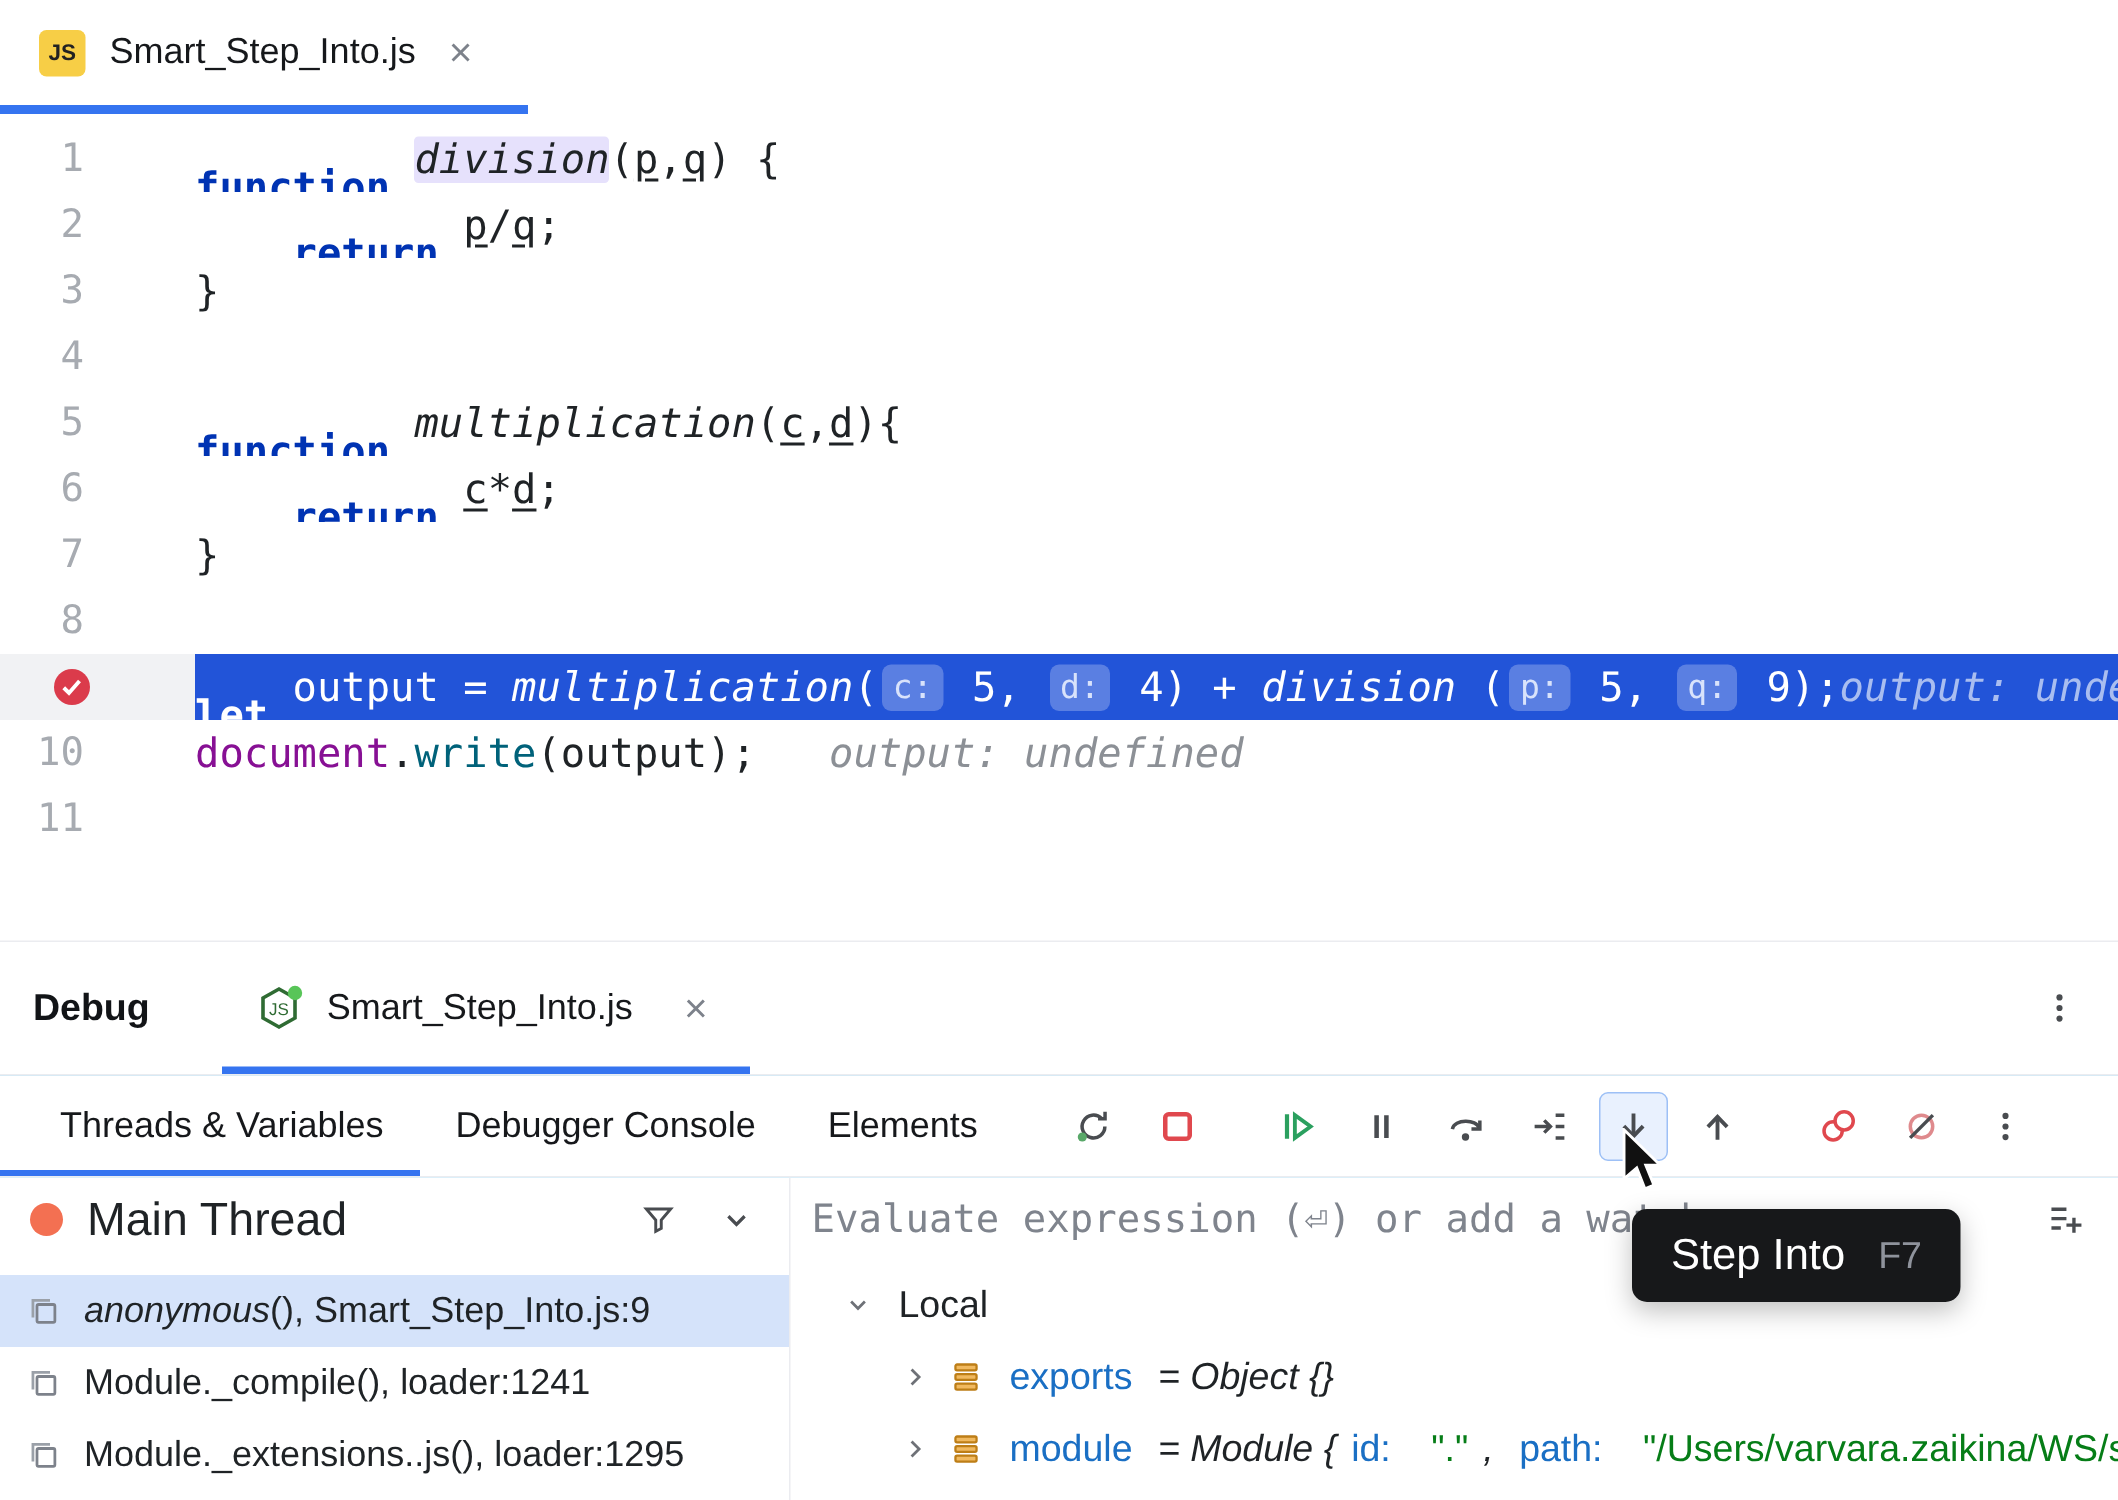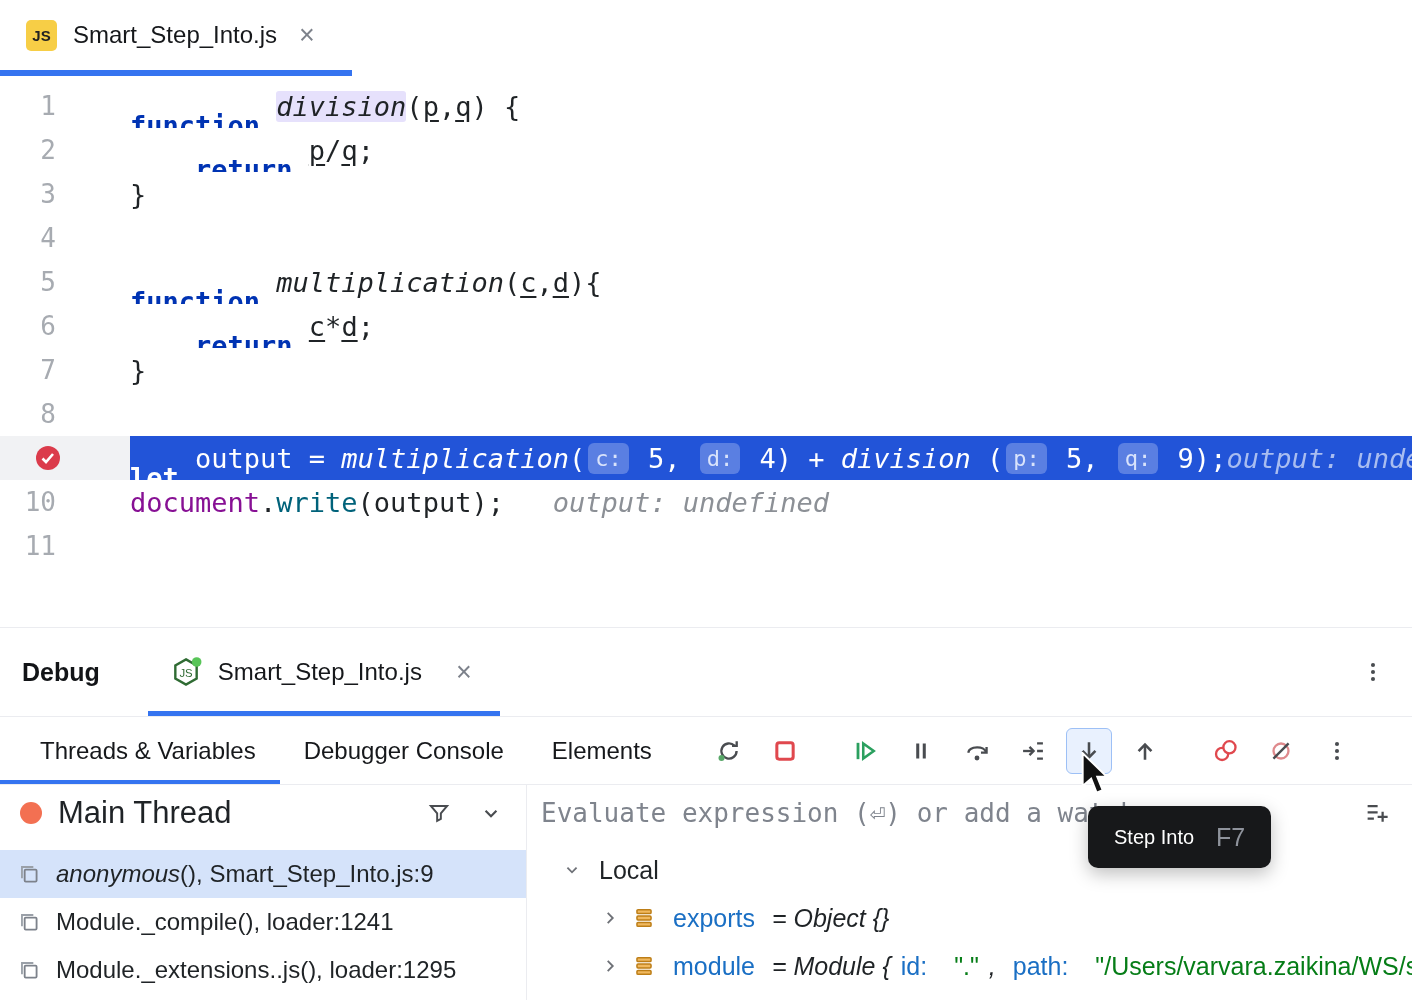--- a/index.html
+++ b/index.html
@@ -86,21 +86,21 @@
   .pv  { color:#1f2326; white-space:pre;font-style:italic; }
   .key { color:#1a6fc4; white-space:pre; }
   .str { color:#067d17; white-space:pre; }
   .chev { display:flex; flex:none; }
   .obj-ic { display:flex; flex:none; margin-right:6px; }
 
   
   .tooltip { position:absolute; left:1088px; top:806px; height:62px; display:flex; align-items:center; gap:22px;
              padding:0 26px; background:#17181a; border-radius:10px; z-index:50;
              box-shadow:0 6px 18px rgba(0,0,0,.25); }
-  .tooltip .tl { color:#fff; font-size:20px; }
+  .tooltip .tl { color:#fff; font-size:29px; }
   .tooltip .ts { color:#8f939c; font-size:25px; }
   .cursor { position:absolute; left:1078px; top:752px; z-index:60; }
 </style>
 </head>
 <body>
 
 <div class="app">
 
   <div class="tabbar">
     <div class="ed-tab">

